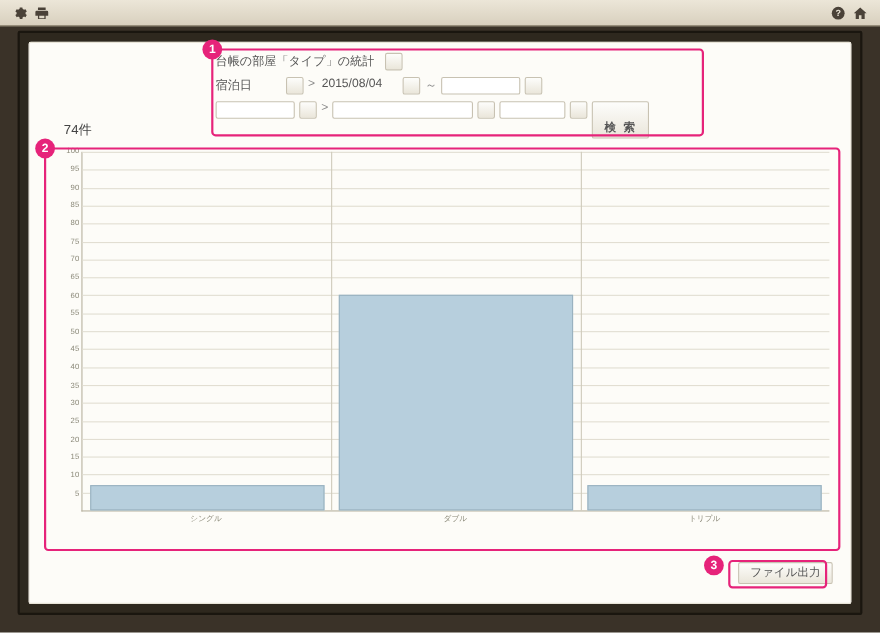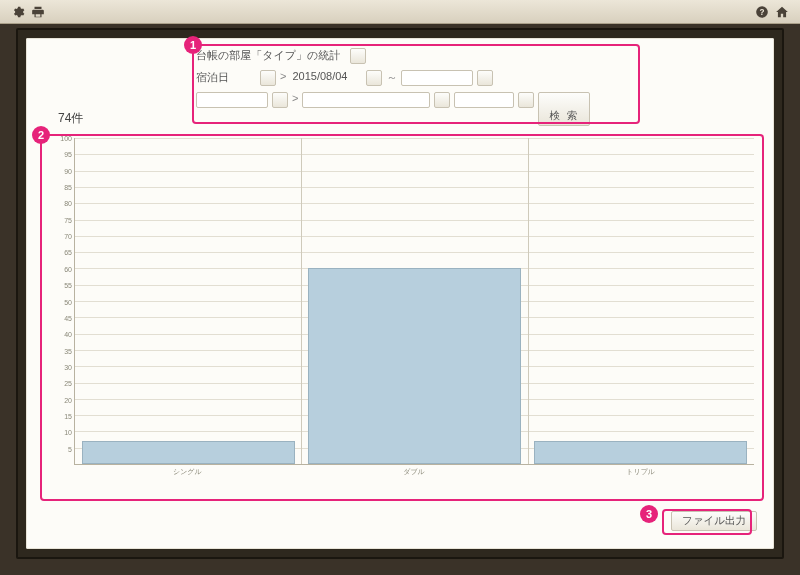--- a/index.html
+++ b/index.html
@@ -38,21 +38,21 @@
       height: 16px; background: #fff;
       border: 1px solid #c8c2b2; border-radius: 2px;
     }
     .mini-btn {
       height: 16px; width: 16px; background: linear-gradient(#fdfdfb,#eae6da);
       border: 1px solid #c8c2b2; border-radius: 2px;
     }
     .sep { color: #888; }
     .search-btn {
       height: 32px; padding: 16px 10px; font-size: 10.5px; color: #555; letter-spacing: 2px;
-      background: linear-gradient(#fdfdfb,#eae6da); border: 1px solid #c8c2b2; border-radius: 2px; cursor: pointer;
+      background: linear-gradient(#fdfdfb,#eae6da); border: 1px solid #c8c2b2; border-radius: 2px; cursor: pointer; font-weight: bold;
     }
 
     .count { position: absolute; top: 72px; left: 32px; font-size: 12px; color: #444; }
 
     .chart {
       position: absolute; top: 100px; left: 48px; right: 20px; bottom: 70px;
     }
     .y-axis { position: absolute; left: -18px; top: 0; bottom: 14px; width: 18px; }
     .y-tick { position: absolute; right: 2px; font-size: 7px; color: #8a8878; transform: translateY(-50%); }
     .plot {

